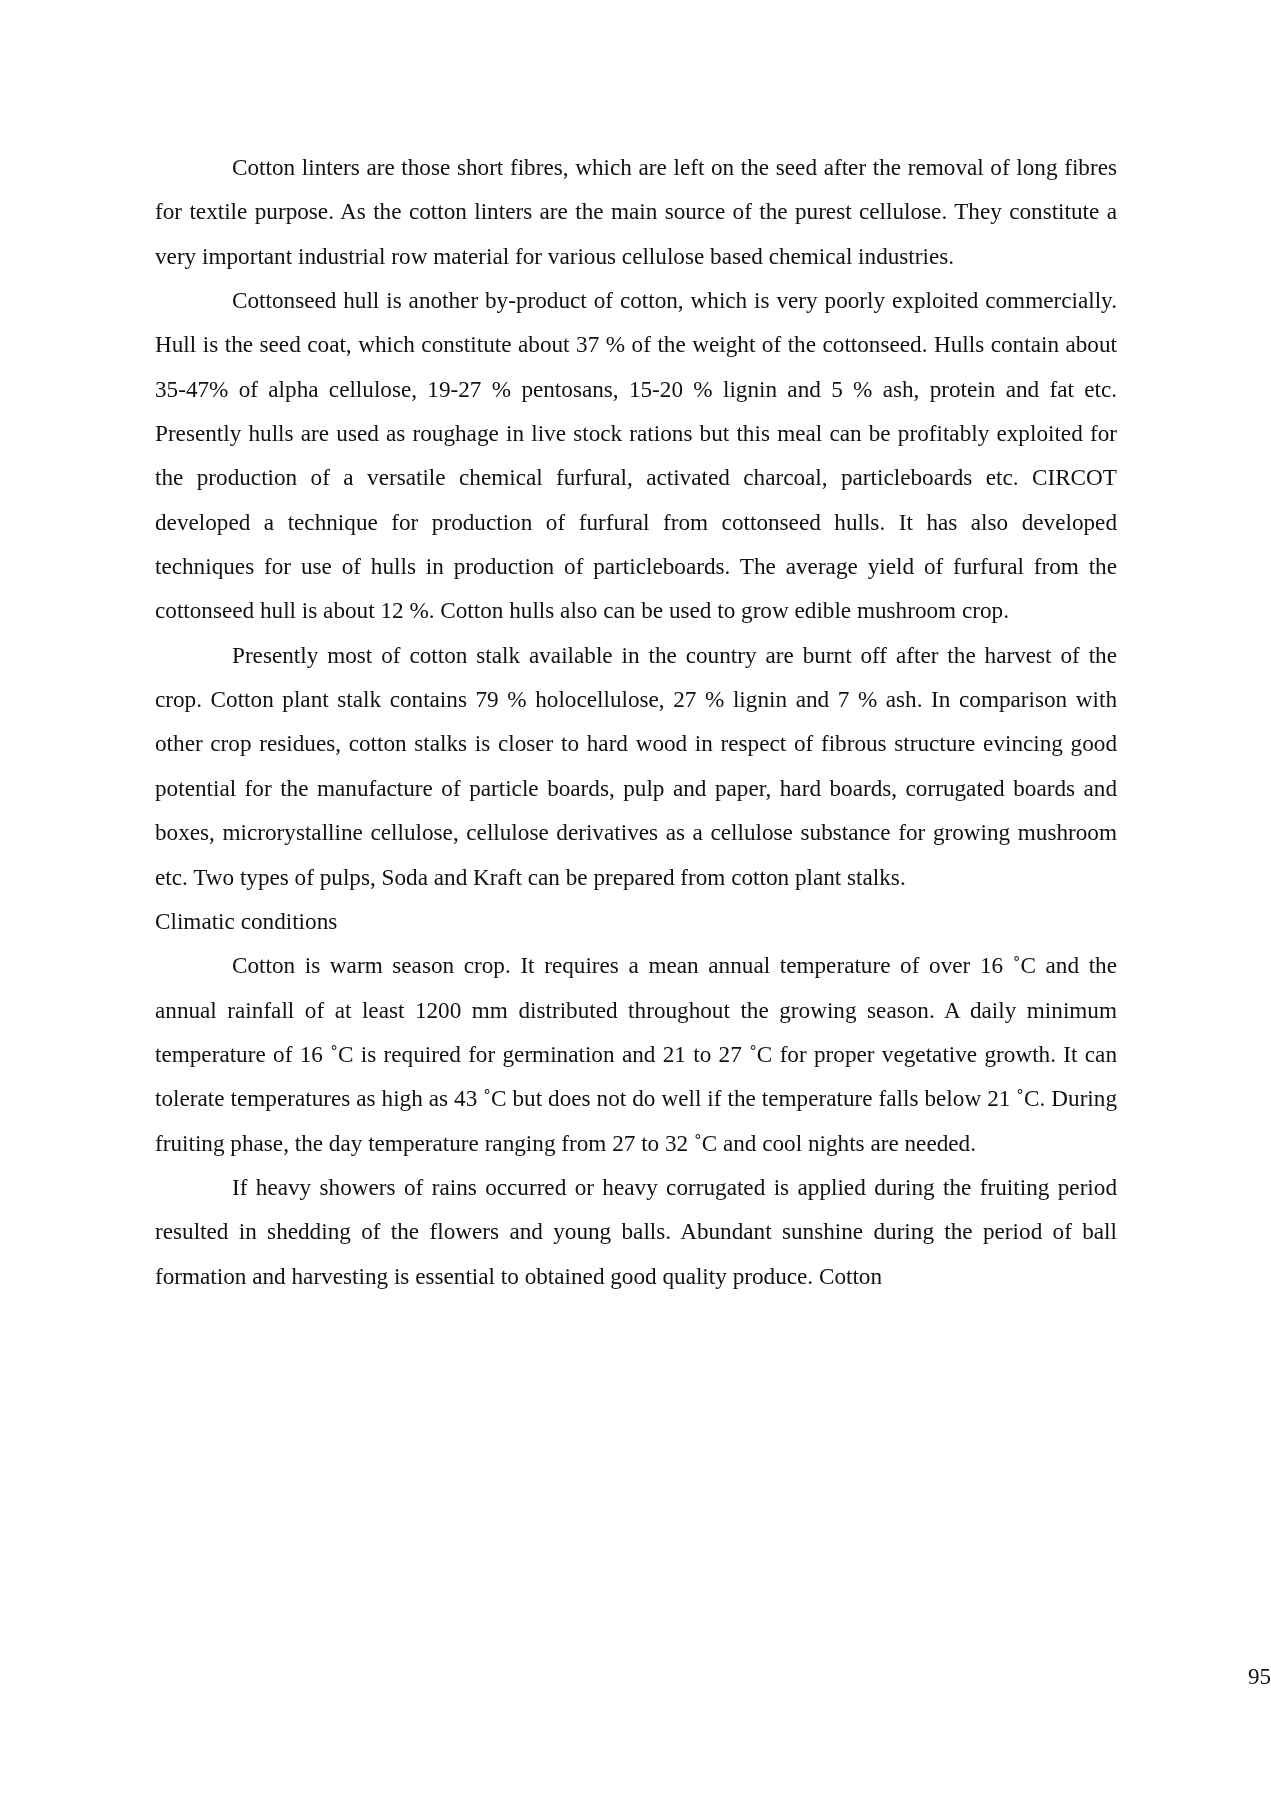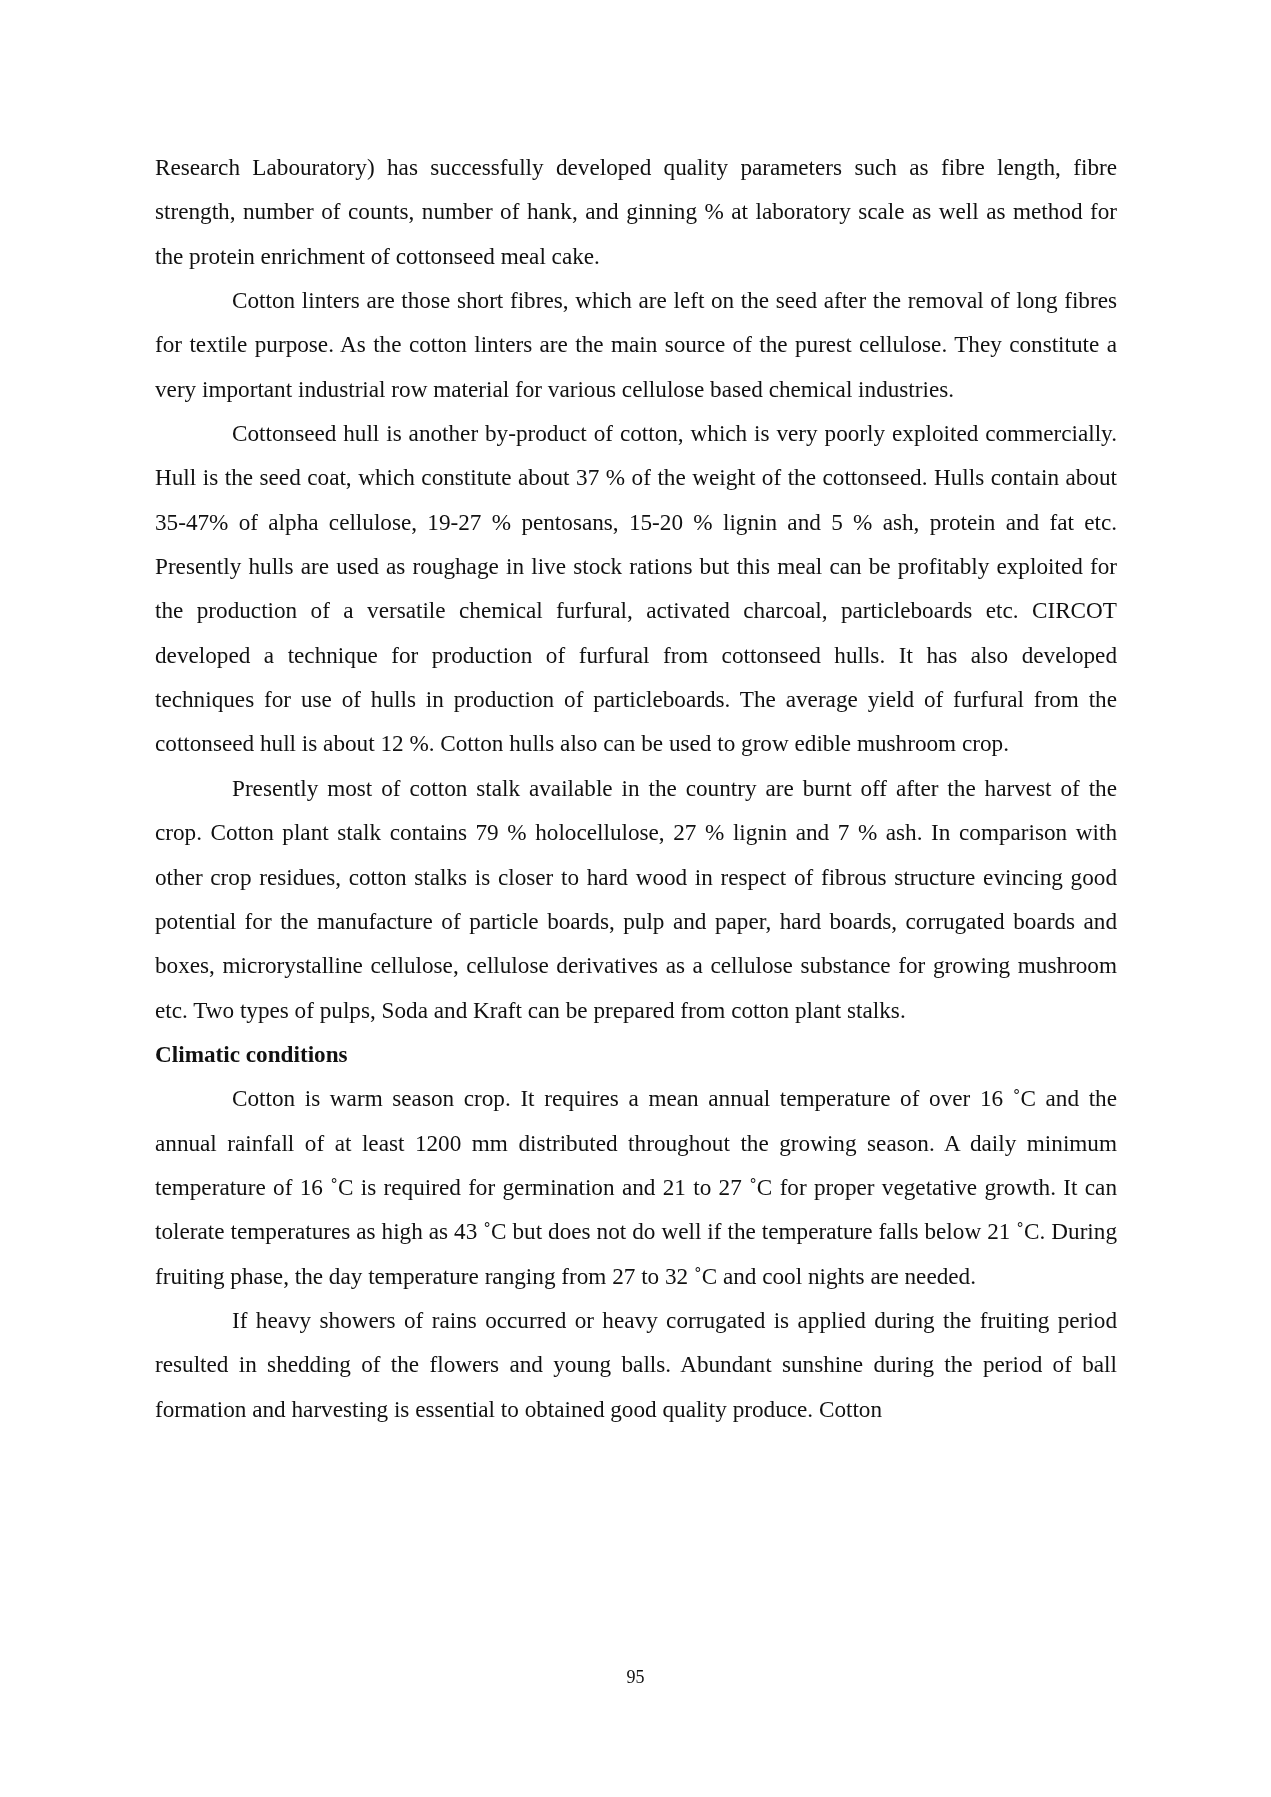--- a/index.html
+++ b/index.html
@@ -27,38 +27,37 @@
     .page-body p {
       margin: 0;
     }
     .page-body p.indent {
       text-indent: 77px;
       font-family: Liberation Serif, serif;
     }
     .page-body h2 {
       margin: 0;
       font-size: 23.2px;
-      font-weight: bold;
+      font-weight: normal;
       line-height: 44.35px;
     }
     .page-number {
       position: absolute;
       left: 0;
       width: 1271px;
       top: 1662px;
-      text-align: center;
-      font-size: 18px;
+      text-align: right;
+      font-size: 23px;
       line-height: 30px;
     }
   </style>
 </head>
 <body>
 
 <div class="page-body">
-  <p class="">Research Labouratory) has successfully developed quality parameters such as fibre length, fibre strength, number of counts, number of hank, and ginning % at laboratory scale as well as method for the protein enrichment of cottonseed meal cake.</p>
   <p class="indent">Cotton linters are those short fibres, which are left on the seed after the removal of long fibres for textile purpose. As the cotton linters are the main source of the purest cellulose. They constitute a very important industrial row material for various cellulose based chemical industries.</p>
   <p class="indent">Cottonseed hull is another by-product of cotton, which is very poorly exploited commercially. Hull is the seed coat, which constitute about 37 % of the weight of the cottonseed. Hulls contain about 35-47% of alpha cellulose, 19-27 % pentosans, 15-20 % lignin and 5 % ash, protein and fat etc. Presently hulls are used as roughage in live stock rations but this meal can be profitably exploited for the production of a versatile chemical furfural, activated charcoal, particleboards etc. CIRCOT developed a technique for production of furfural from cottonseed hulls. It has also developed techniques for use of hulls in production of particleboards. The average yield of furfural from the cottonseed hull is about 12 %. Cotton hulls also can be used to grow edible mushroom crop.</p>
   <p class="indent">Presently most of cotton stalk available in the country are burnt off after the harvest of the crop. Cotton plant stalk contains 79 % holocellulose, 27 % lignin and 7 % ash. In comparison with other crop residues, cotton stalks is closer to hard wood in respect of fibrous structure evincing good potential for the manufacture of particle boards, pulp and paper, hard boards, corrugated boards and boxes, microrystalline cellulose, cellulose derivatives as a cellulose substance for growing mushroom etc. Two types of pulps, Soda and Kraft can be prepared from cotton plant stalks.</p>
   <h2>Climatic conditions</h2>
   <p class="indent">Cotton is warm season crop. It requires a mean annual temperature of over 16 ˚C and the annual rainfall of at least 1200 mm distributed throughout the growing season. A daily minimum temperature of 16 ˚C is required for germination and 21 to 27 ˚C for proper vegetative growth. It can tolerate temperatures as high as 43 ˚C but does not do well if the temperature falls below 21 ˚C. During fruiting phase, the day temperature ranging from 27 to 32 ˚C and cool nights are needed.</p>
   <p class="indent">If heavy showers of rains occurred or heavy corrugated is applied during the fruiting period resulted in shedding of the flowers and young balls. Abundant sunshine during the period of ball formation and harvesting is essential to obtained good quality produce. Cotton</p>
 </div>
 
 <div class="page-number">95</div>
 

